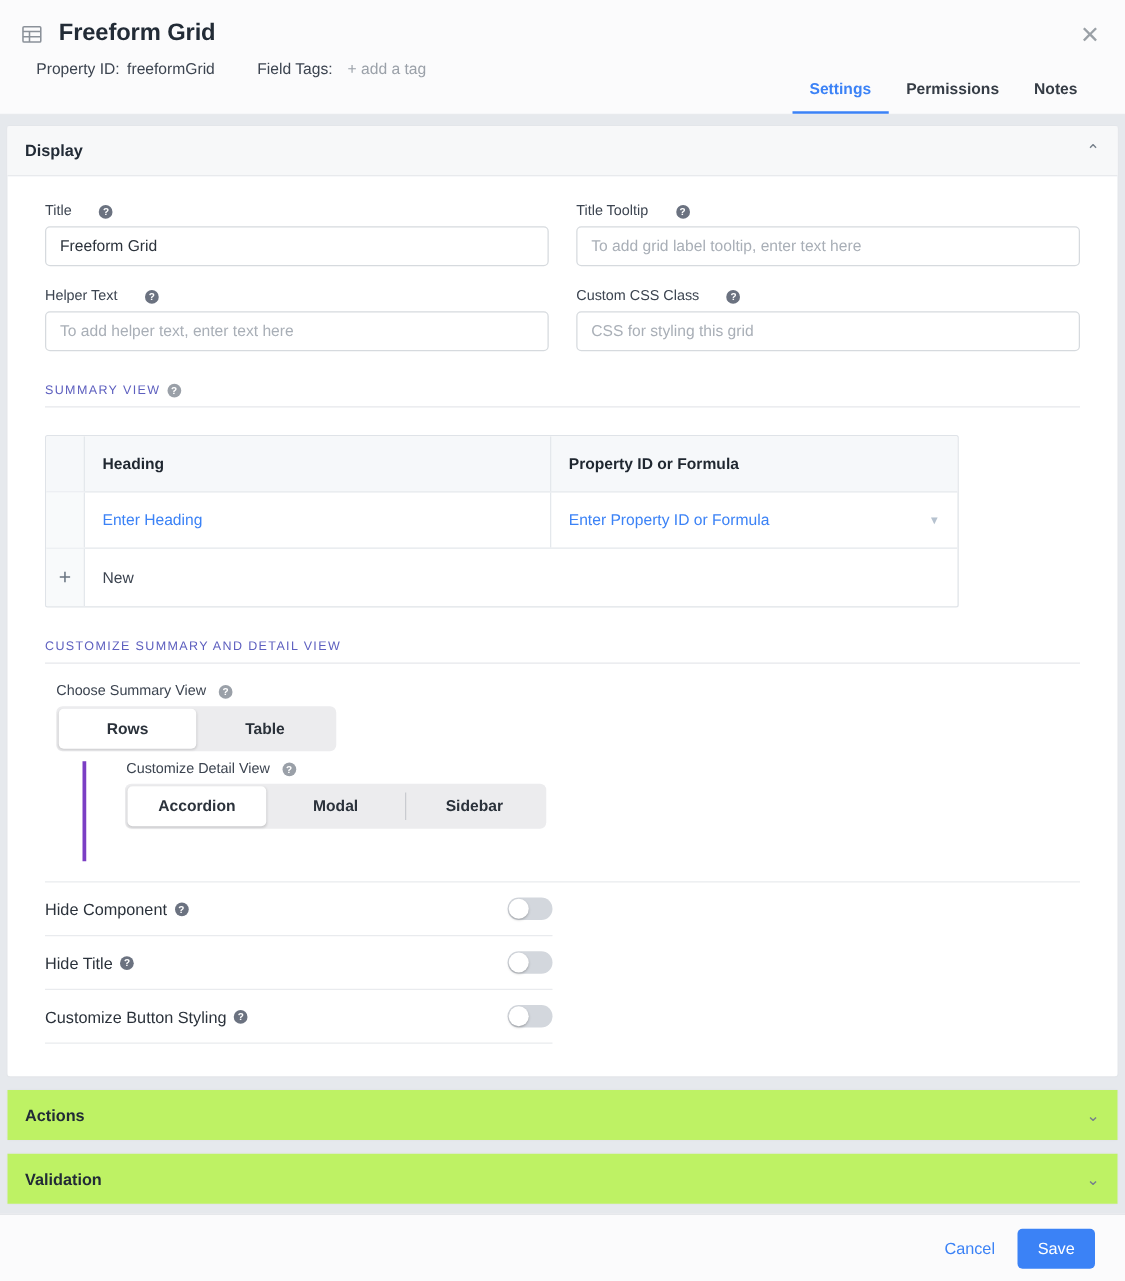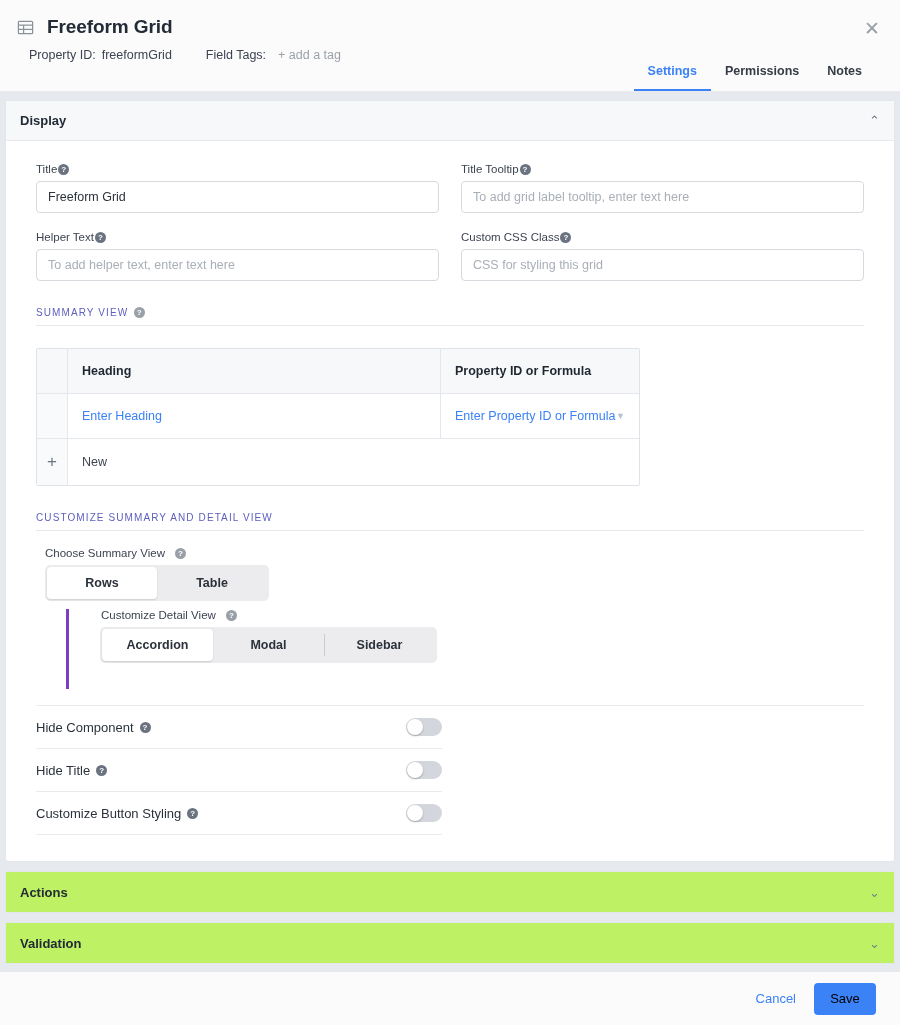--- a/index.html
+++ b/index.html
@@ -158,21 +158,21 @@
     grid-template-columns: 1fr 1fr;
     column-gap: 22px;
     row-gap: 18px;
   }
   .field-label {
     font-size: 11.5px;
     color: #3c4450;
     margin-bottom: 6px;
     display: flex;
     align-items: center;
-    gap: 1px;
+    gap: 22px;
   }
   .help {
     width: 11px; height: 11px;
     border-radius: 50%;
     background: #6b7280;
     color: #fff;
     font-size: 8px;
     line-height: 11px;
     text-align: center;
     font-weight: bold;
@@ -205,21 +205,21 @@
     letter-spacing: 1.1px;
     color: #5d5fbf;
     font-family: "Liberation Sans", sans-serif;
     padding-bottom: 7px;
     border-bottom: 1px solid #e6e8ec;
   }
 
   
   .sv-table {
     margin-top: 22px;
-    width: 604px;
+    width: 731px;
     border: 1px solid #dfe3e8;
     border-radius: 2px;
     overflow: hidden;
     background: #fff;
   }
   .sv-row { display: flex; }
   .sv-head-row { background: #f6f8fa; }
   .sv-gutter {
     width: 31px;
     flex: 0 0 31px;
@@ -365,21 +365,21 @@
   .btn-cancel {
     font-size: 13px;
     color: #3b82f6;
     cursor: pointer;
     background: none;
     border: none;
     font-family: "Liberation Sans", sans-serif;
   }
   .btn-save {
     background: #3b82f6;
-    color: #000000;
+    color: #ffffff;
     font-size: 13px;
     border: none;
     border-radius: 4px;
     height: 32px;
     width: 62px;
     cursor: pointer;
     font-family: "Liberation Sans", sans-serif;
   }
 </style>
 </head>

